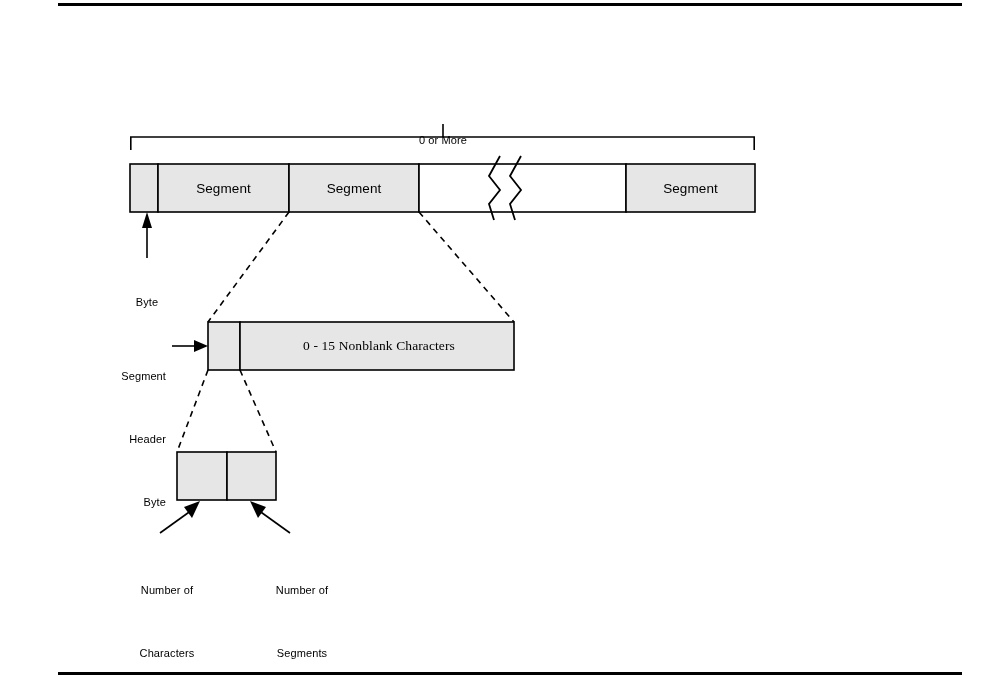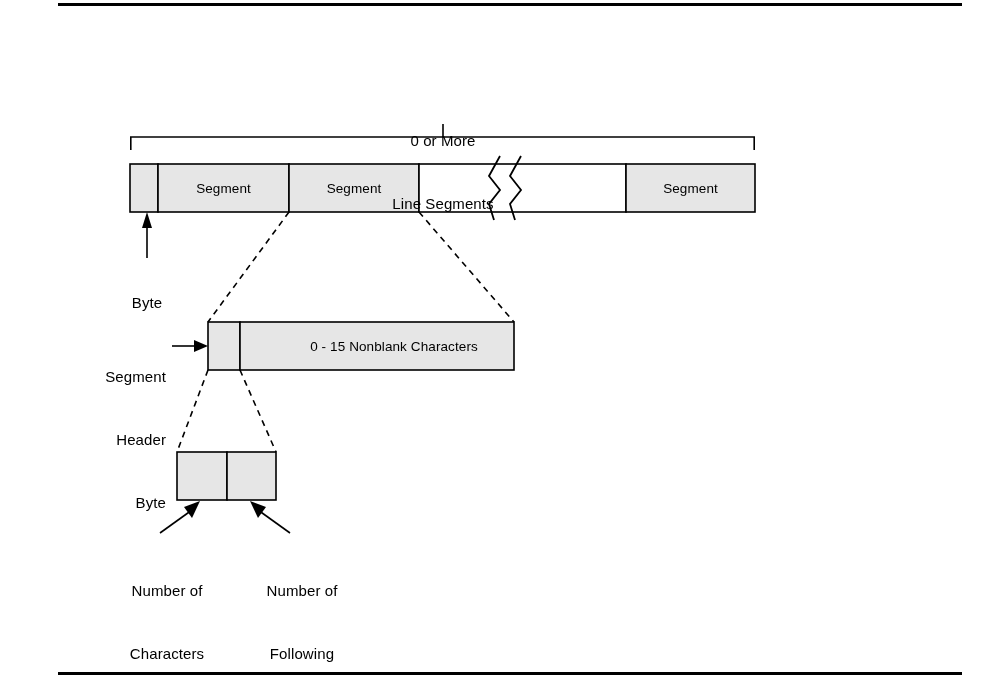--- a/index.html
+++ b/index.html
@@ -18,21 +18,21 @@
   #svg-layer {
     position: absolute;
     left: 0;
     top: 0;
     width: 984px;
     height: 682px;
   }
   .lbl {
     position: absolute;
     font-family: "Liberation Sans", sans-serif;
-    font-size: 15px;
+    font-size: 11px;
     color: #000000;
     line-height: 21px;
     white-space: pre;
     letter-spacing: 0.1px;
   }
   .lbl.center {
     text-align: center;
     transform: translateX(-50%);
   }
   .lbl.right {
@@ -121,45 +121,44 @@
     </g>
     <g>
       <line x1="290" y1="533" x2="258" y2="510" stroke="#000000" stroke-width="1.6"></line>
       <polygon points="250,501 258,518 266,507" fill="#000000"></polygon>
     </g>
 
   </svg>
 
   <div class="lbl center" style="left:443px; top:88px; width:220px;">
     <div>0 or More</div>
-    <div>Line Segments</div>
   </div>
 
   <div class="box-text" style="left:223.5px; top:188px;">Segment</div>
   <div class="box-text" style="left:354px; top:188px;">Segment</div>
   <div class="box-text" style="left:690.5px; top:188px;">Segment</div>
 
   <div class="lbl center" style="left:147px; top:250px; width:170px;">
     <div>Byte</div>
   </div>
 
-  <div class="box-text" style="left:394px; top:346px;">0 - 15 Nonblank Characters</div>
+  <div class="box-text" style="left:379px; top:346px;font-family:Liberation Serif, serif;">0 - 15 Nonblank Characters</div>
 
   <div class="lbl right" style="left:166px; top:324px; width:180px;">
     <div>Segment</div>
     <div>Header</div>
     <div>Byte</div>
   </div>
 
   <div class="lbl center" style="left:167px; top:538px; width:160px;">
     <div>Number of</div>
     <div>Characters</div>
     
   </div>
 
   <div class="lbl center" style="left:302px; top:538px; width:160px;">
     <div>Number of</div>
-    <div>Following</div>
+    <div>Segments</div>
     
     
   </div>
 
 </div>
 
 </body></html>

